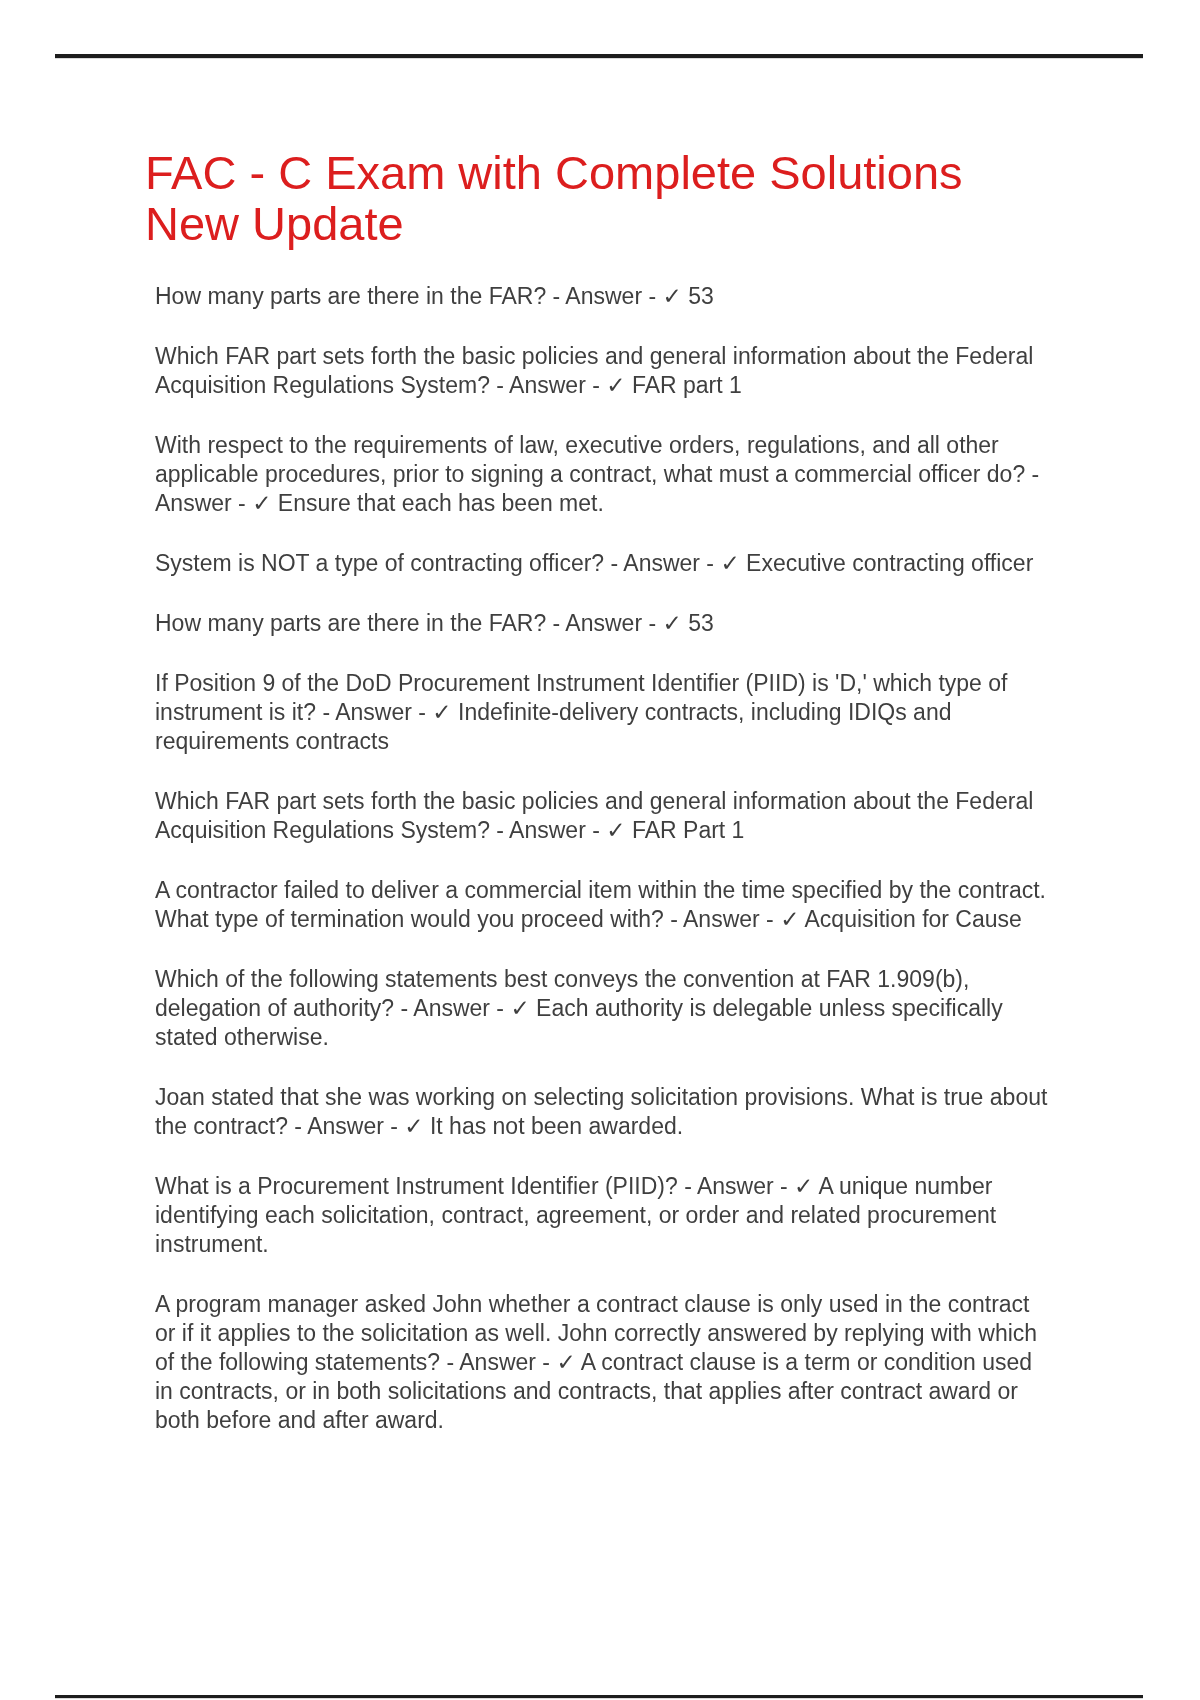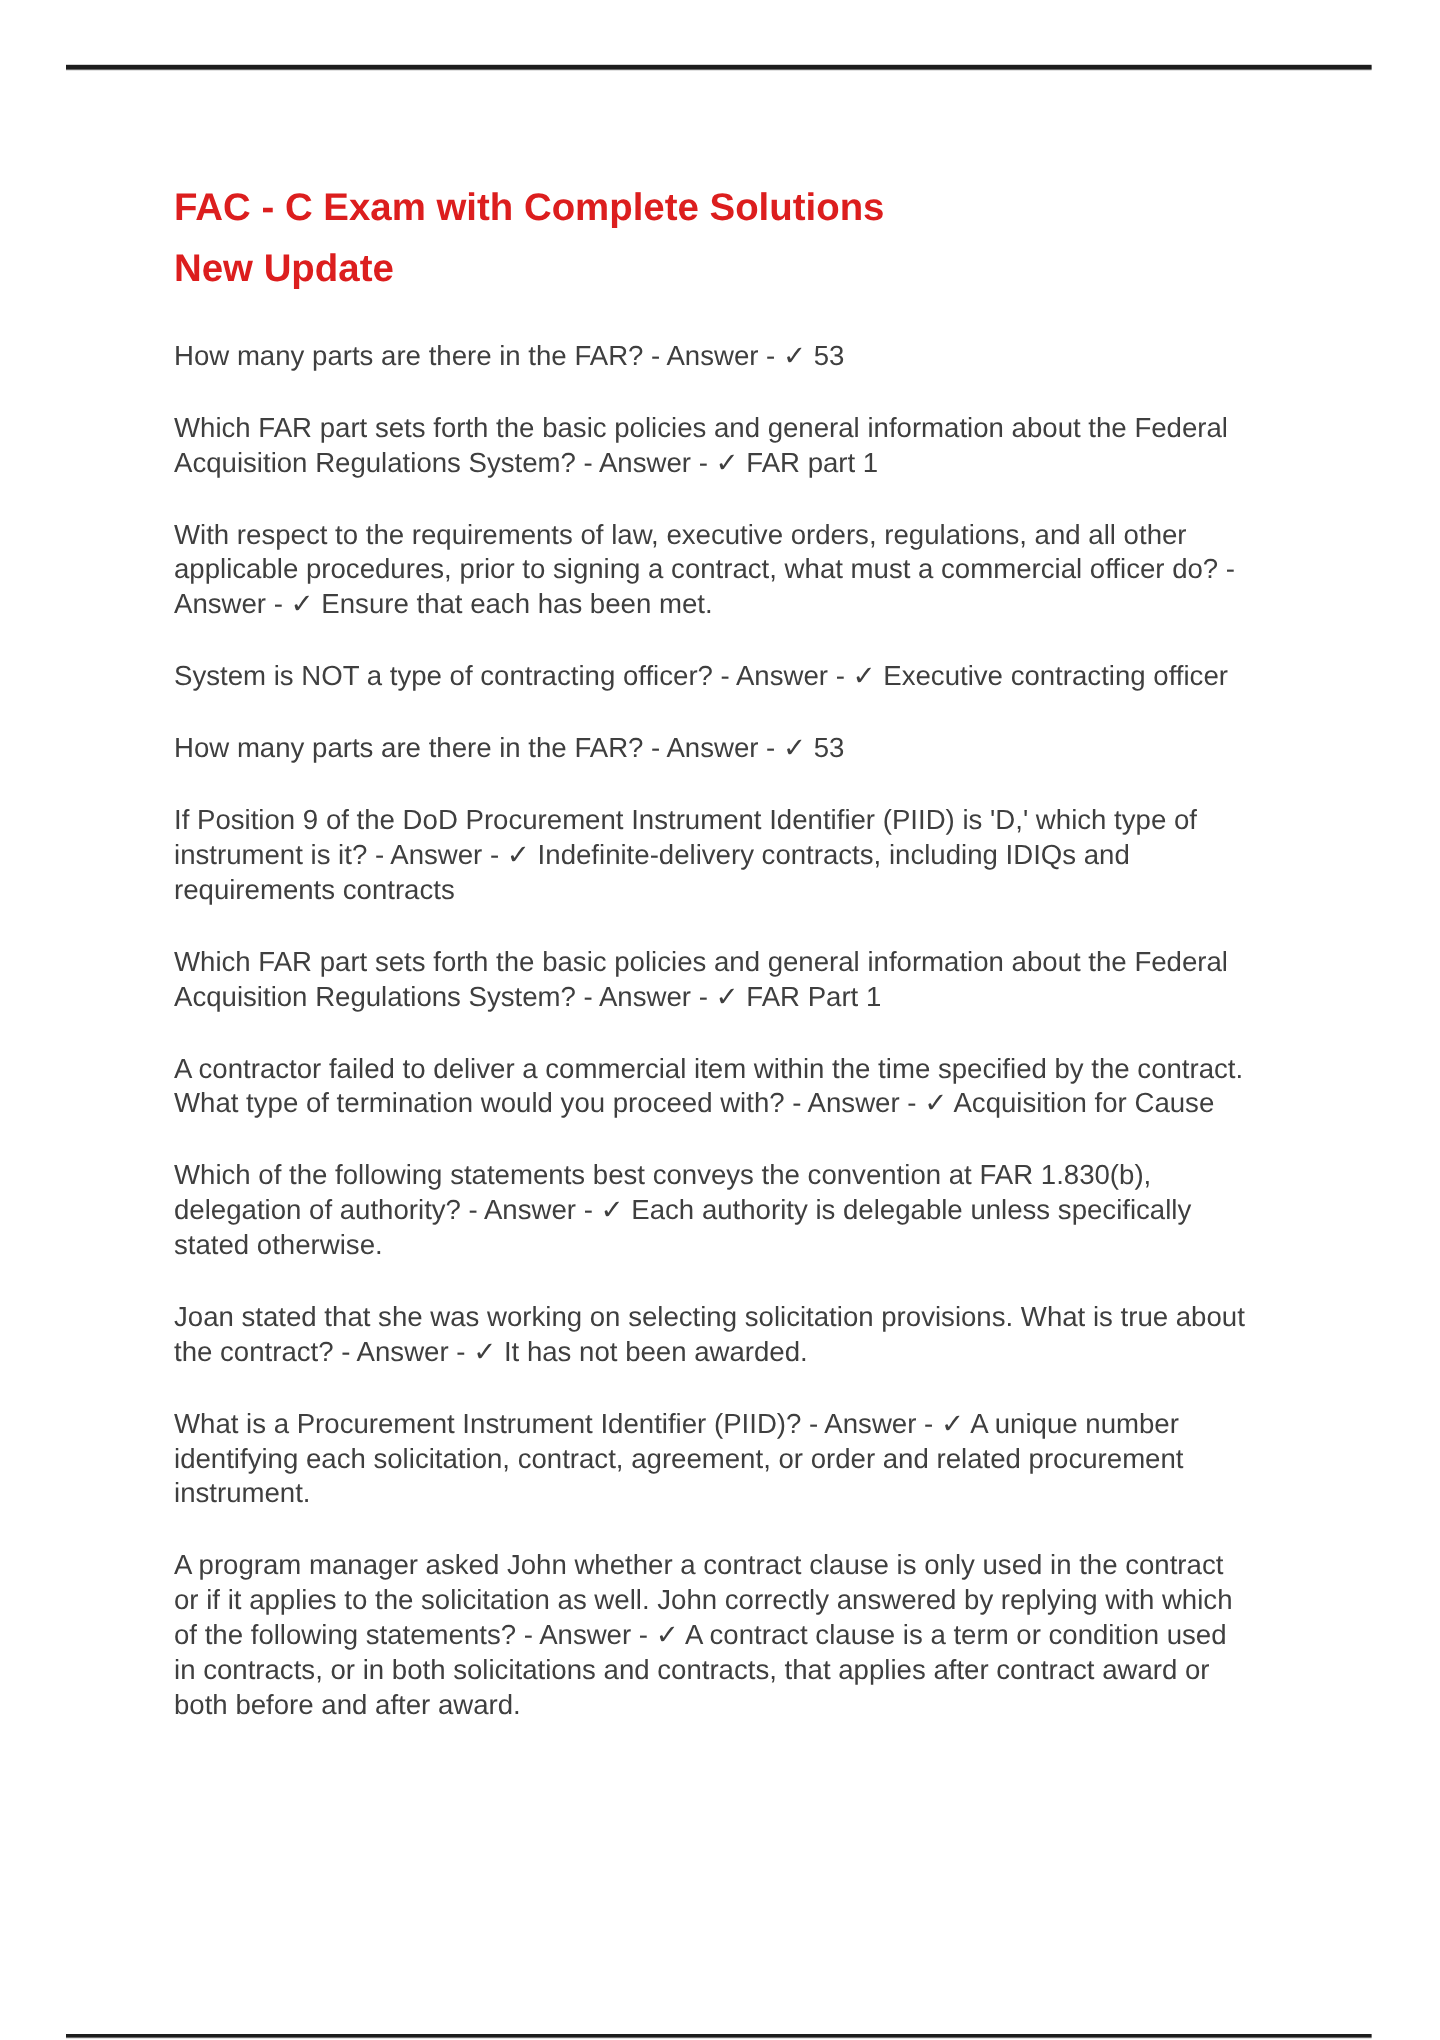--- a/index.html
+++ b/index.html
@@ -31,29 +31,29 @@
     height: 3px;
   }
   .content {
     position: absolute;
     left: 145px;
     top: 147px;
     width: 960px;
   }
   h1.doc-title {
     margin: 0 0 33px 0;
-    font-size: 32px;
+    font-size: 47px;
     line-height: 51px;
-    font-weight: bold;
+    font-weight: normal;
     color: var(--title-red, #dc1e1e);
     white-space: pre;
     letter-spacing: 0;
   }
   p.qa {
-    margin: 0 0 31px 0;
+    margin: 0 0 31px 10px;
     font-size: 23px;
     line-height: 29px;
     font-weight: normal;
     color: var(--body-text, #3f3f3f);
     white-space: pre;
   }
 </style>
 </head>
 <body>
 
@@ -74,21 +74,21 @@
 Answer - ✓ Ensure that each has been met.</p>
     <p class="qa">System is NOT a type of contracting officer? - Answer - ✓ Executive contracting officer</p>
     <p class="qa">How many parts are there in the FAR? - Answer - ✓ 53</p>
     <p class="qa">If Position 9 of the DoD Procurement Instrument Identifier (PIID) is 'D,' which type of
 instrument is it? - Answer - ✓ Indefinite-delivery contracts, including IDIQs and
 requirements contracts</p>
     <p class="qa">Which FAR part sets forth the basic policies and general information about the Federal
 Acquisition Regulations System? - Answer - ✓ FAR Part 1</p>
     <p class="qa">A contractor failed to deliver a commercial item within the time specified by the contract.
 What type of termination would you proceed with? - Answer - ✓ Acquisition for Cause</p>
-    <p class="qa">Which of the following statements best conveys the convention at FAR 1.830(b),
+    <p class="qa">Which of the following statements best conveys the convention at FAR 1.909(b),
 delegation of authority? - Answer - ✓ Each authority is delegable unless specifically
 stated otherwise.</p>
     <p class="qa">Joan stated that she was working on selecting solicitation provisions. What is true about
 the contract? - Answer - ✓ It has not been awarded.</p>
     <p class="qa">What is a Procurement Instrument Identifier (PIID)? - Answer - ✓ A unique number
 identifying each solicitation, contract, agreement, or order and related procurement
 instrument.</p>
     <p class="qa">A program manager asked John whether a contract clause is only used in the contract
 or if it applies to the solicitation as well. John correctly answered by replying with which
 of the following statements? - Answer - ✓ A contract clause is a term or condition used

